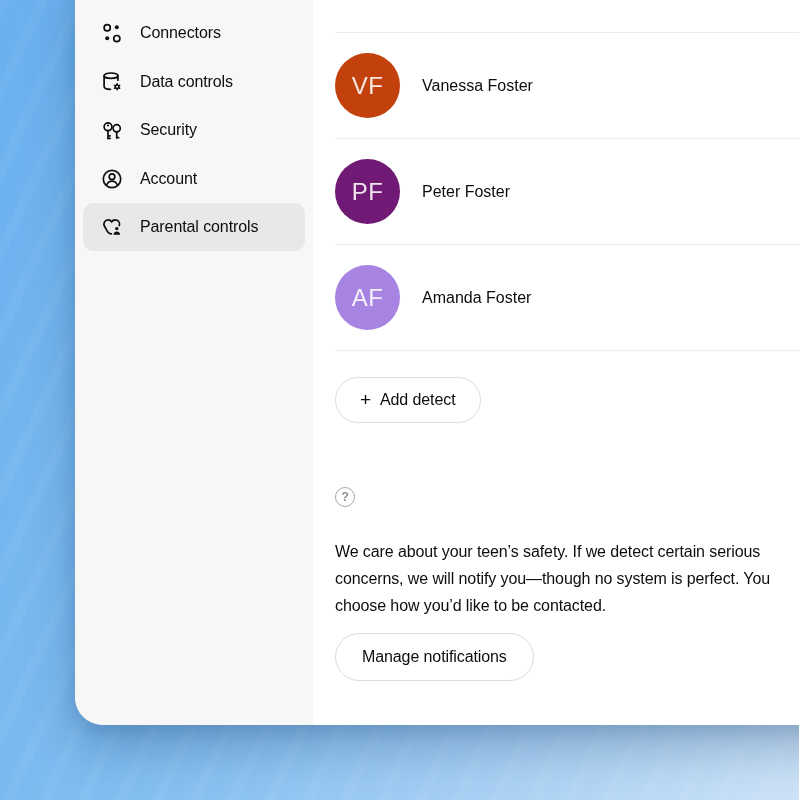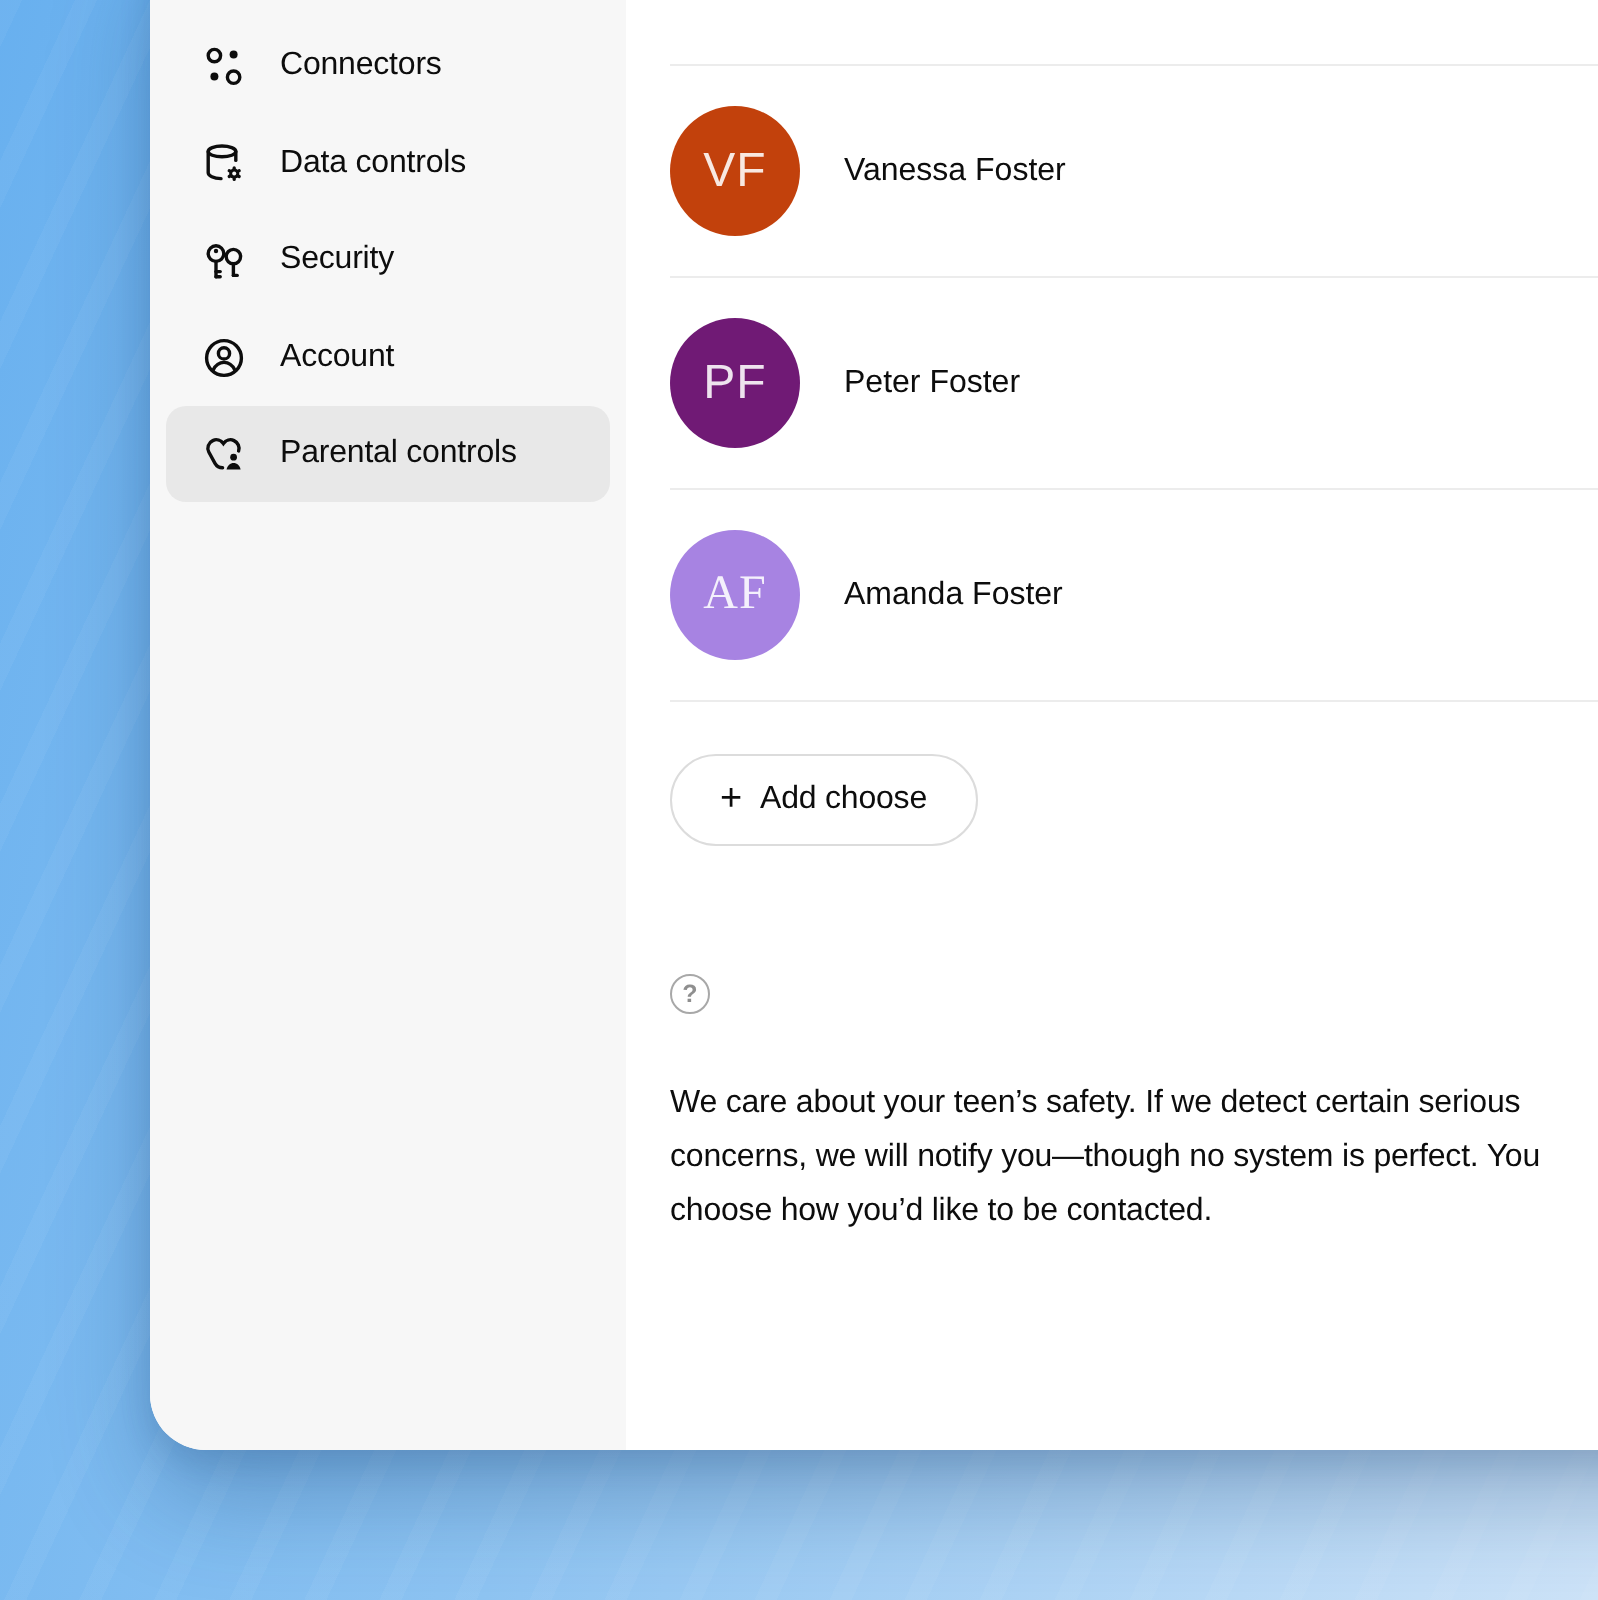--- a/index.html
+++ b/index.html
@@ -162,38 +162,41 @@
     </div>
 
     <div class="member-row">
       <div class="avatar" style="background: #701a75;">
         <span>PF</span>
       </div>
       <div class="member-name">Peter Foster</div>
     </div>
 
     <div class="member-row">
-      <div class="avatar" style="background: rgb(167, 131, 226); font-family: Liberation Serif, serif;">
+      <div class="avatar" style="background: rgb(167, 131, 226);">
         <span>AF</span>
       </div>
       <div class="member-name">Amanda Foster</div>
     </div>
 
     <button class="pill add-child">
       <span class="plus">+</span>
-      <span>Add choose</span>
+      <span>Add detect</span>
     </button>
 
     <div class="section-head">
       <span class="help">
         <span>?</span>
       </span>
     </div>
 
     <div class="para">
       <div>We care about your teen’s safety. If we detect certain serious</div>
       <div>concerns, we will notify you—though no system is perfect. You</div>
       <div>choose how you’d like to be contacted.</div>
     </div>
 
+    <button class="pill manage">
+      <span>Manage notifications</span>
+    </button>
 
   </section>
 </div>
 
 </body></html>

